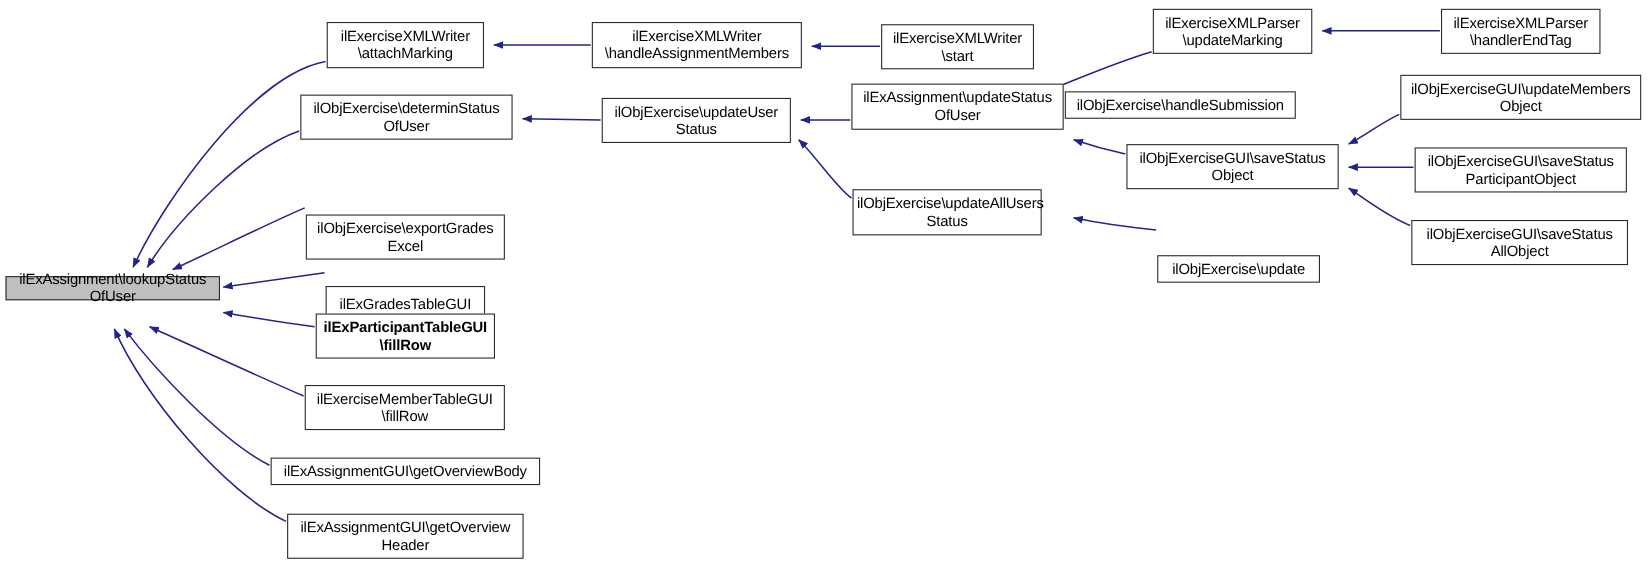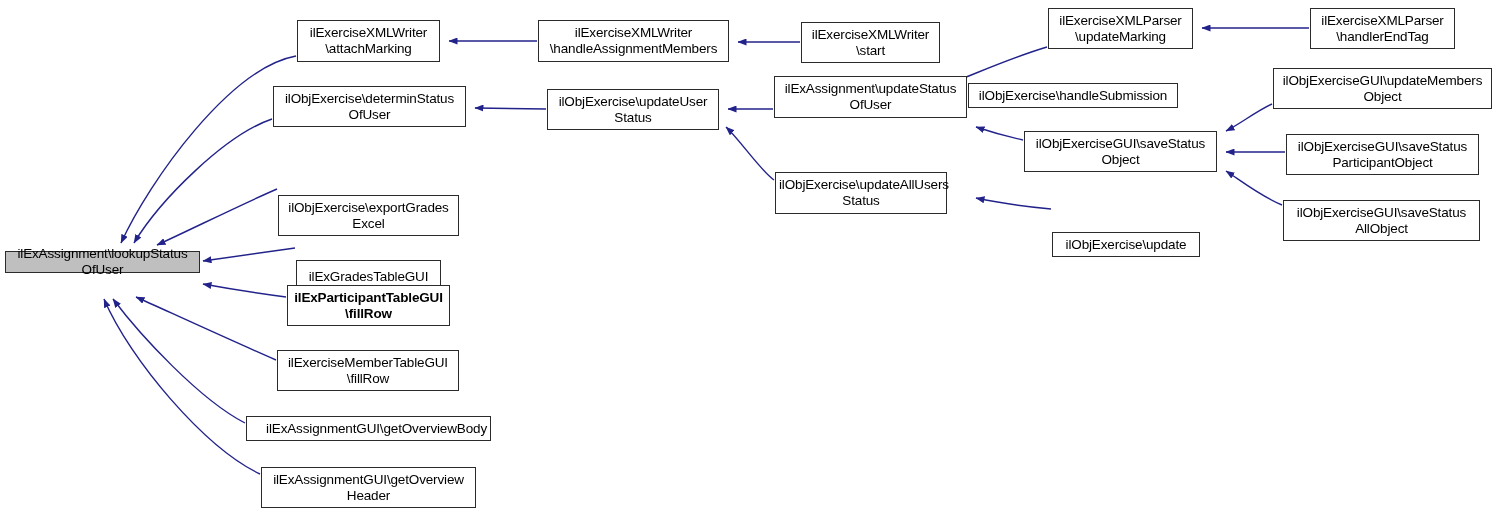--- a/index.html
+++ b/index.html
@@ -93,21 +93,21 @@
       <div class="node" style="left: 273px; top: 86px; width: 193px; height: 41px; align-items: center;"><span class="node-label">ilObjExercise\determinStatus
 OfUser</span></div>
       <div class="node" style="left: 278px; top: 153px; width: 181px; height: 41px; margin-top: 42px;"><span class="node-label">ilObjExercise\exportGrades
 Excel</span></div>
       <div class="node" style="left: 296px; top: 235px; width: 145px; height: 49px; margin-top: 25px;"><span class="node-label">ilExGradesTableGUI
 \fillRow</span></div>
       <div class="node" style="left: 287px; top: 285px; width: 163px; height: 41px; font-weight: bold;"><span class="node-label">ilExParticipantTableGUI
 \fillRow</span></div>
       <div class="node" style="left: 277px; top: 350px; width: 182px; height: 41px;"><span class="node-label">ilExerciseMemberTableGUI
 \fillRow</span></div>
-      <div class="node" style="left: 246px; top: 416px; width: 245px; height: 25px; text-align: right;"><span class="node-label">ilExAssignmentGUI\getOverviewBody</span></div>
+      <div class="node" style="left: 246px; top: 416px; width: 245px; height: 25px;"><span class="node-label">ilExAssignmentGUI\getOverviewBody</span></div>
       <div class="node" style="left: 261px; top: 467px; width: 215px; height: 41px;"><span class="node-label">ilExAssignmentGUI\getOverview
 Header</span></div>
       <div class="node" style="left: 538px; top: 20px; width: 191px; height: 42px;"><span class="node-label">ilExerciseXMLWriter
 \handleAssignmentMembers</span></div>
       <div class="node" style="left: 547px; top: 89px; width: 172px; height: 41px;"><span class="node-label">ilObjExercise\updateUser
 Status</span></div>
       <div class="node" style="left: 801px; top: 22px; width: 139px; height: 41px;"><span class="node-label">ilExerciseXMLWriter
 \start</span></div>
       <div class="node" style="left: 774px; top: 76px; width: 193px; height: 42px;"><span class="node-label">ilExAssignment\updateStatus
 OfUser</span></div>

